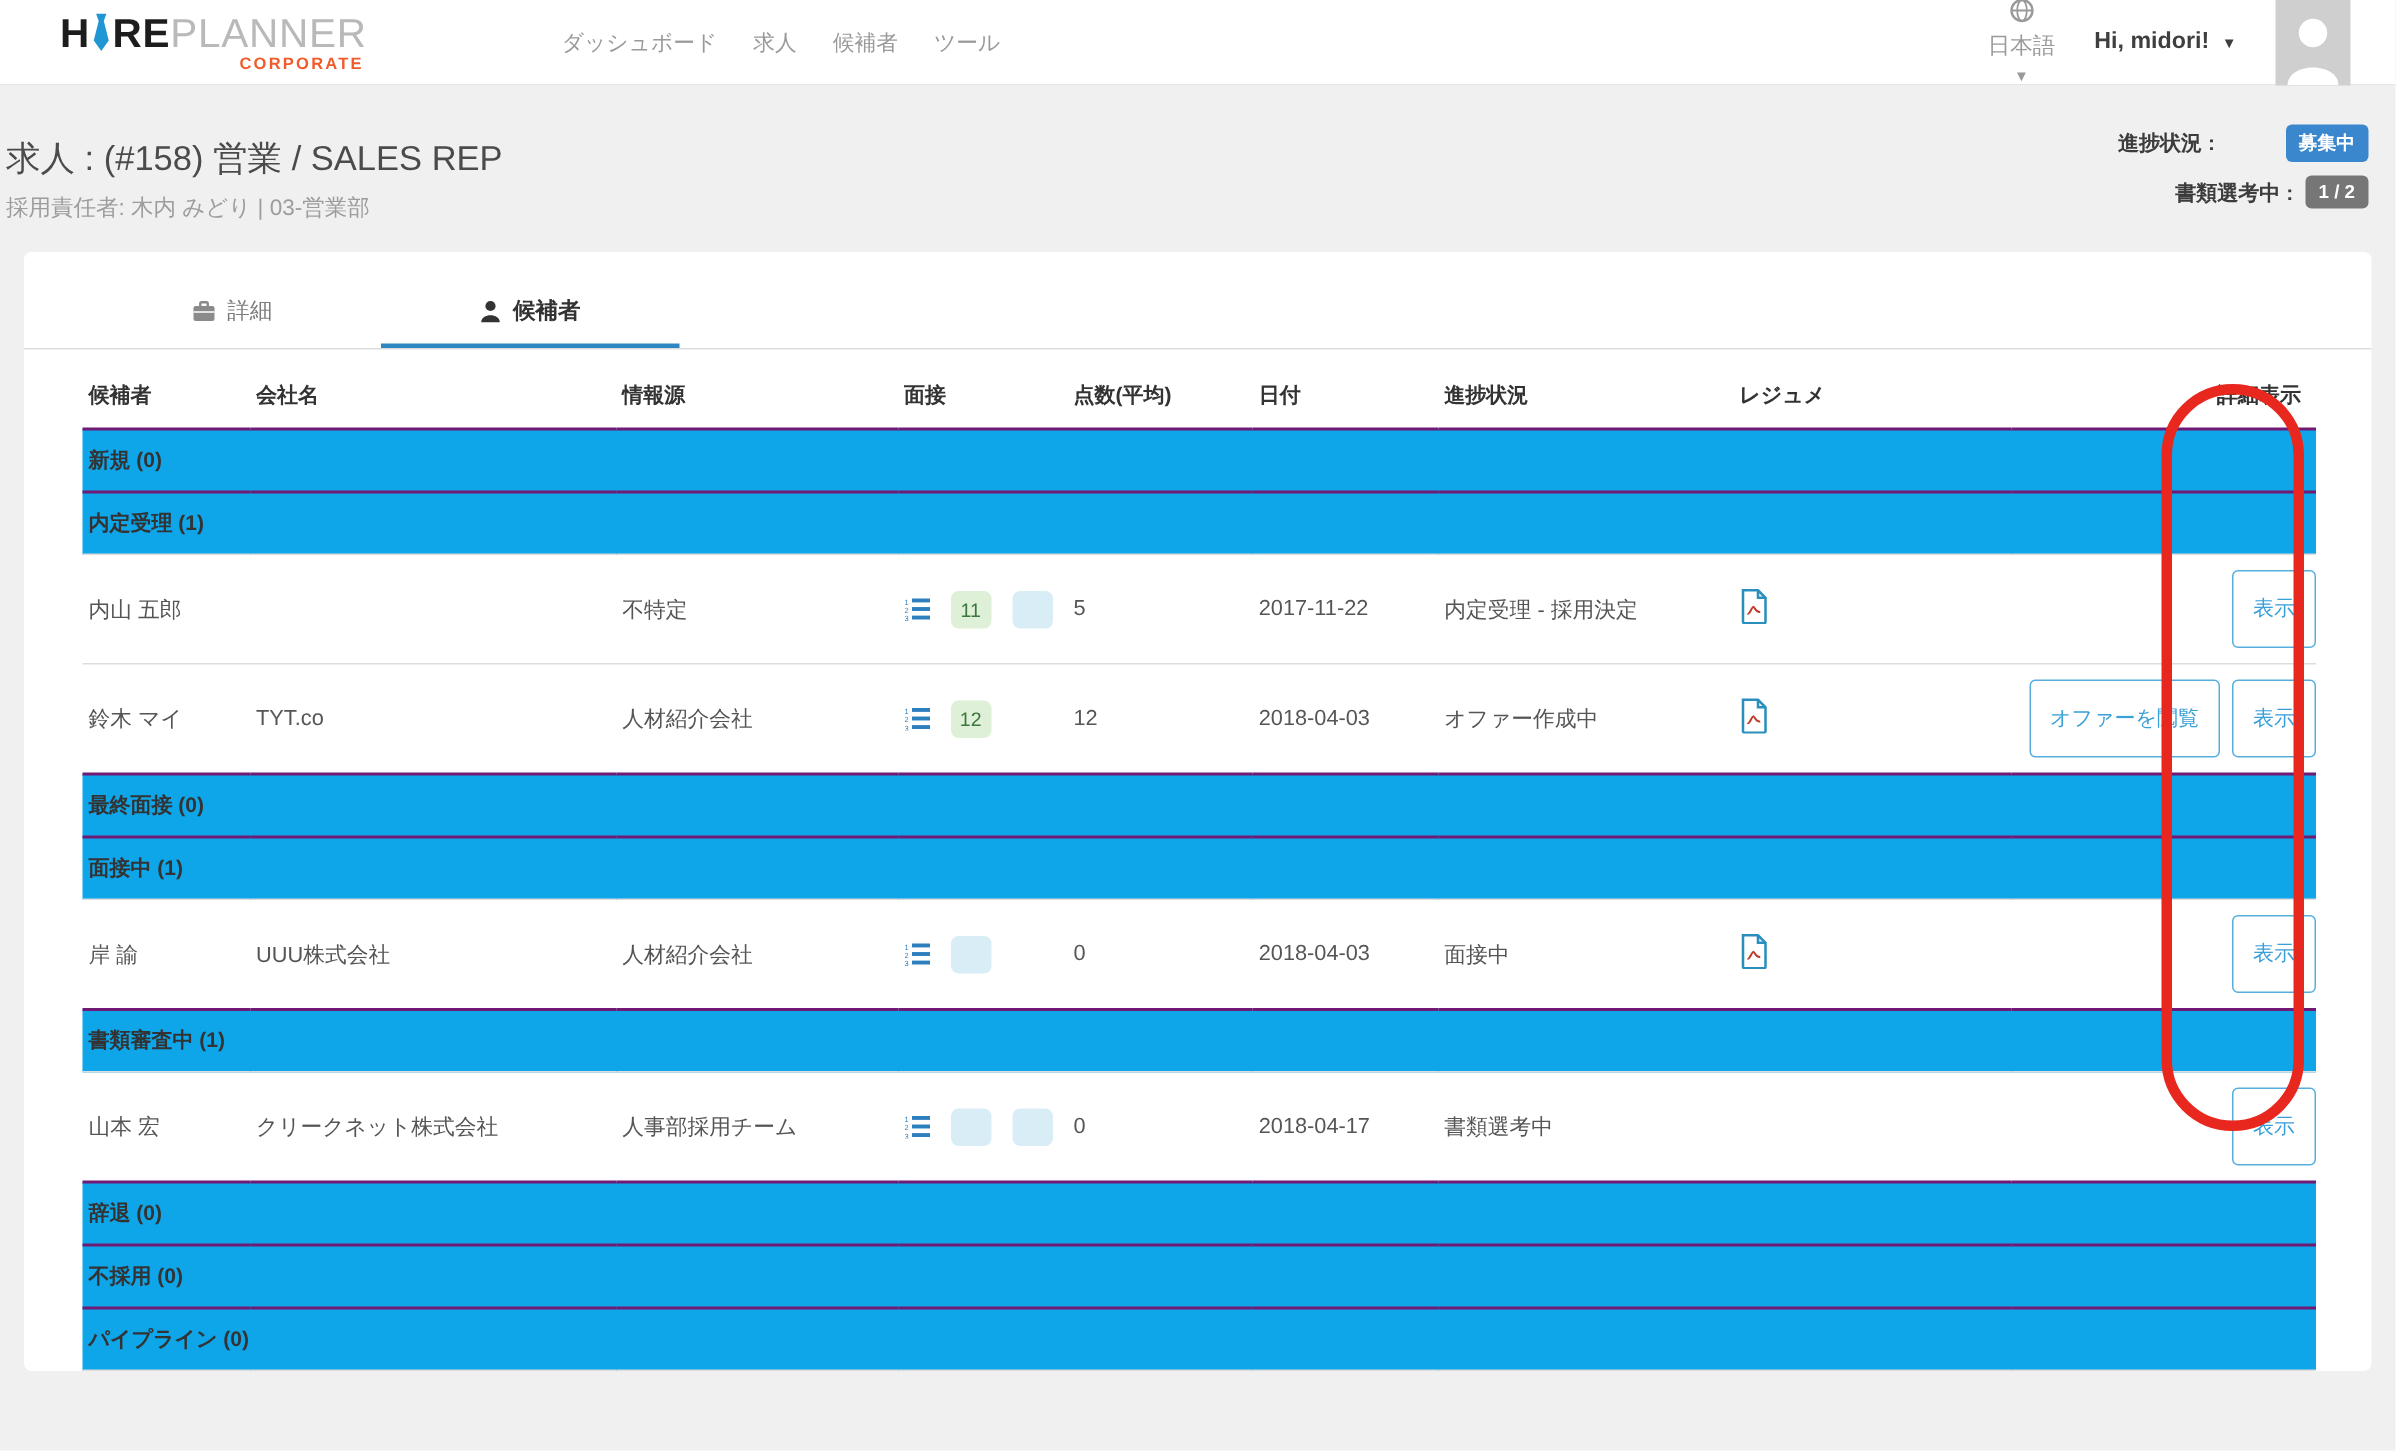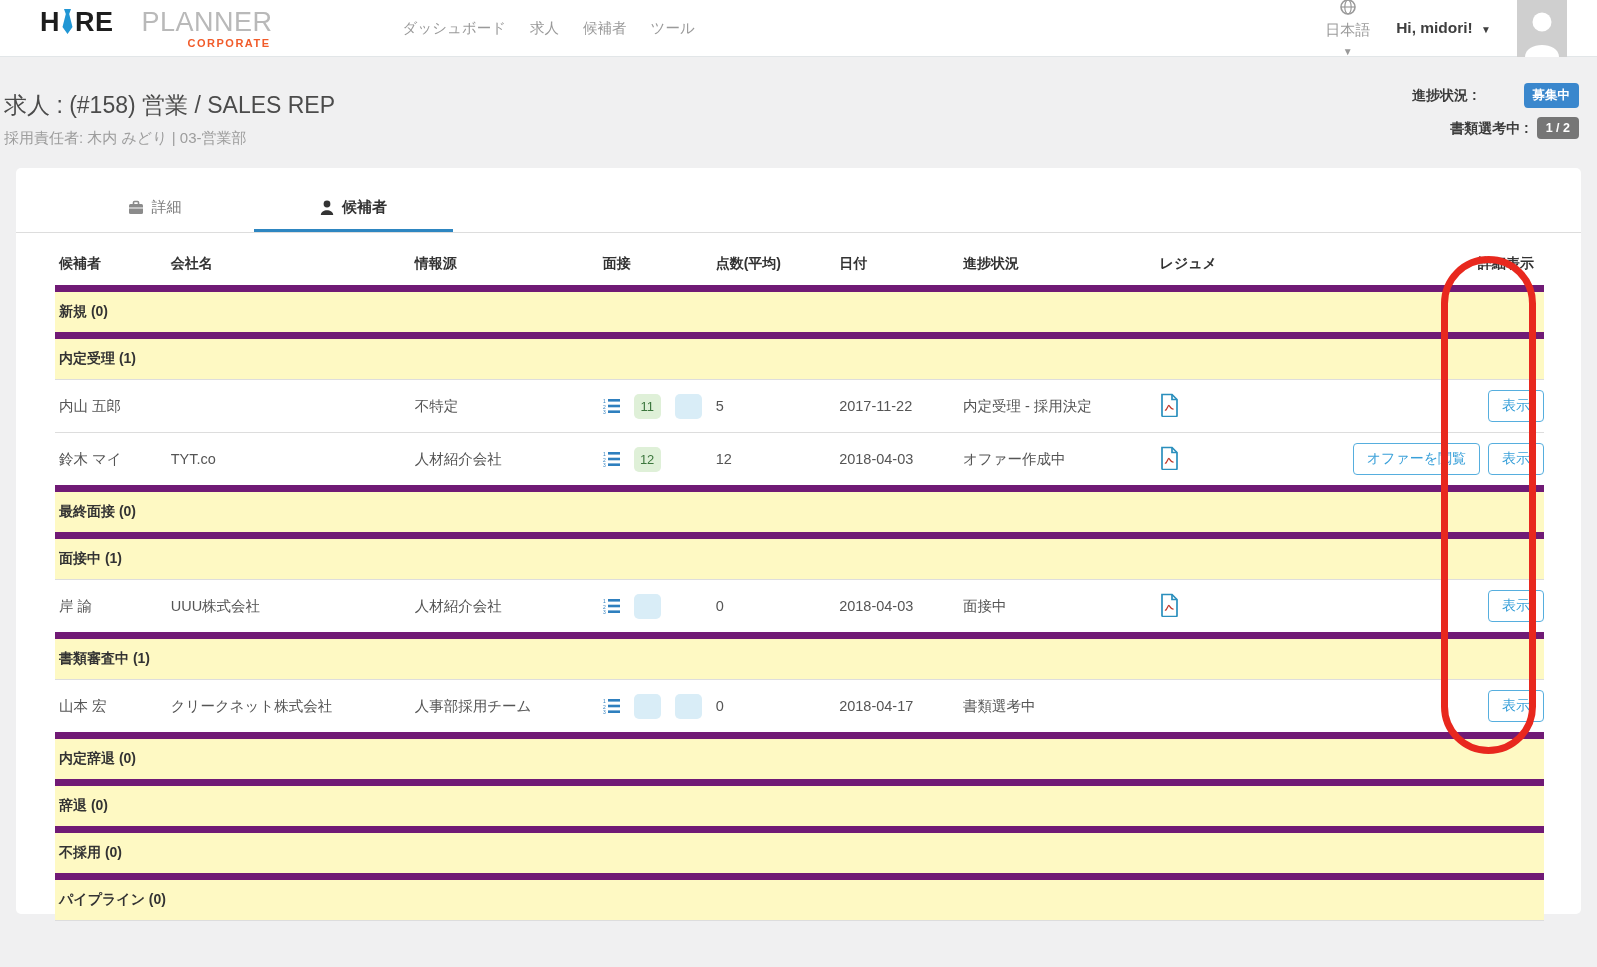--- a/index.html
+++ b/index.html
@@ -14,21 +14,21 @@
 
   
   .topbar {
     height:57px; background:#fff; border-bottom:1px solid #e2e6e8;
     display:flex; align-items:center; padding-left:40px;
   }
   .logo { display:flex; flex-direction:column; line-height:1; margin-top:2px; }
   .logo-row1 { display:flex; align-items:flex-end; font-size:27px; letter-spacing:.5px; }
   .logo-hire { font-weight:800; color:#1d1d1d; display:flex; align-items:flex-end; }
   .logo-tie { margin:0 1px 1px 1px; }
-  .logo-planner { font-weight:300; color:#b9b9b9;margin-left:28px; }
+  .logo-planner { font-weight:300; color:#b9b9b9; }
   .logo-row2 { text-align:right; font-size:11px; font-weight:700; letter-spacing:1.5px; color:#f15b2a; margin-top:2px; padding-right:2px; }
   .mainnav { display:flex; gap:24px; margin-left:130px; }
   .mainnav .nav-item { font-size:14.5px; color:#9a9a9a; cursor:pointer; }
   .topbar-right { margin-left:auto; display:flex; align-items:center; gap:26px; height:100%; }
   .lang { display:flex; align-items:center; gap:6px; color:#9a9a9a; font-size:15px; cursor:pointer;flex-direction:column; }
   .caret { font-size:10px; color:#9a9a9a; }
   .greeting { font-size:15.5px; color:#3f3f3f; font-weight:600; cursor:pointer; }
   .greeting .caret { color:#3f3f3f; margin-left:4px; }
   .avatar { width:50px; height:57px; background:#cfcfcf; margin-right:30px; position:relative; overflow:hidden; cursor:pointer; }
 
@@ -54,39 +54,39 @@
   }
   .tab.active { color:#333; font-weight:700; border-bottom:3px solid #2e86c1; }
   .tab .ticon { display:inline-flex; }
 
   
   .table-wrap { padding:8px 37px 0 39px; }
   table { width:100%; border-collapse:collapse; }
   th { text-align:left; font-size:14px; font-weight:700; color:#333; padding:14px 4px 12px 4px; }
   th:last-child { text-align:right; padding-right:10px; }
   tr.group-row td {
-    background:#fef9c3; font-size:14px; font-weight:700; color:#333;
-    padding:11px 4px; border-top:7px solid #701a75;
+    background:#0ea5e9; font-size:14px; font-weight:700; color:#333;
+    padding:11px 4px; border-top:2px solid #701a75;
   }
   tr.cand-row td {
     font-size:14.5px; color:#555; padding:10px 4px; border-top:1px solid #ddd;
     height:52px; vertical-align:middle;
   }
   tr.cand-row td:last-child { text-align:right; padding-right:0; white-space:nowrap; }
   tbody:last-child tr:last-child td { border-bottom:1px solid #ddd; }
   .iv-cell { display:flex; align-items:center; gap:14px; }
   .iv-badge {
     min-width:27px; height:25px; line-height:25px; display:inline-block;
     text-align:center; border-radius:5px; font-size:13px; padding:0 4px;
   }
   .iv-green { background:#dff0d8; color:#3c763d; }
   .iv-blue  { background:#d9edf7; color:#31708f; }
   .btn {
     display:inline-block; background:#fff; border:1px solid #56aede; color:#39a0d9;
-    font-size:14px; border-radius:4px; padding:6px 13px; margin-left:8px; cursor:pointer;
+    font-size:14px; border-radius:4px; padding:16px 13px; margin-left:8px; cursor:pointer;
     font-family:Liberation Serif, serif;
   }
   .pdf-link { display:inline-flex; cursor:pointer; }
 
   
   .annotation {
     position:absolute; left:1441px; top:256px; width:95px; height:498px;
     border:7px solid #e8281e; border-radius:48px; pointer-events:none; z-index:20;
   }
 </style>
@@ -326,23 +326,20 @@
                 <span class="iv-badge iv-blue"></span>
               </span>
             </td>
             <td>0</td>
             <td>2018-04-17</td>
             <td>書類選考中</td>
             <td></td>
             <td><button class="btn">表示</button></td>
           </tr>
           <tr class="group-row">
-            <td colspan="9">内定辞退 (0)</td>
-          </tr>
-          <tr class="group-row">
             <td colspan="9">辞退 (0)</td>
           </tr>
           <tr class="group-row">
             <td colspan="9">不採用 (0)</td>
           </tr>
           <tr class="group-row">
             <td colspan="9">パイプライン (0)</td>
           </tr>
         </tbody>
     </table>

